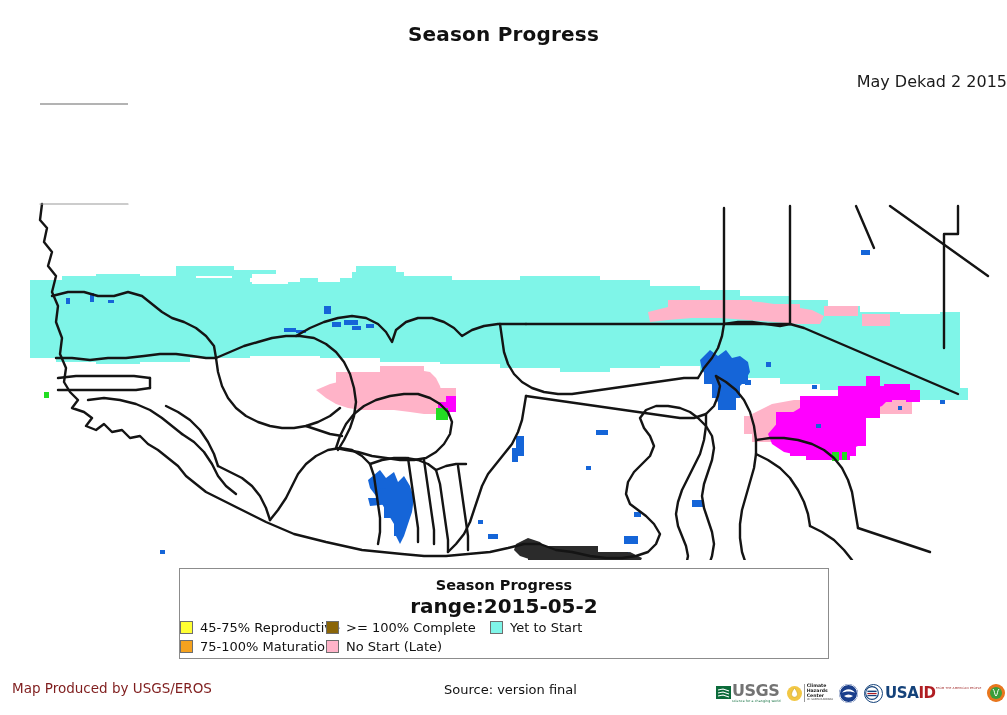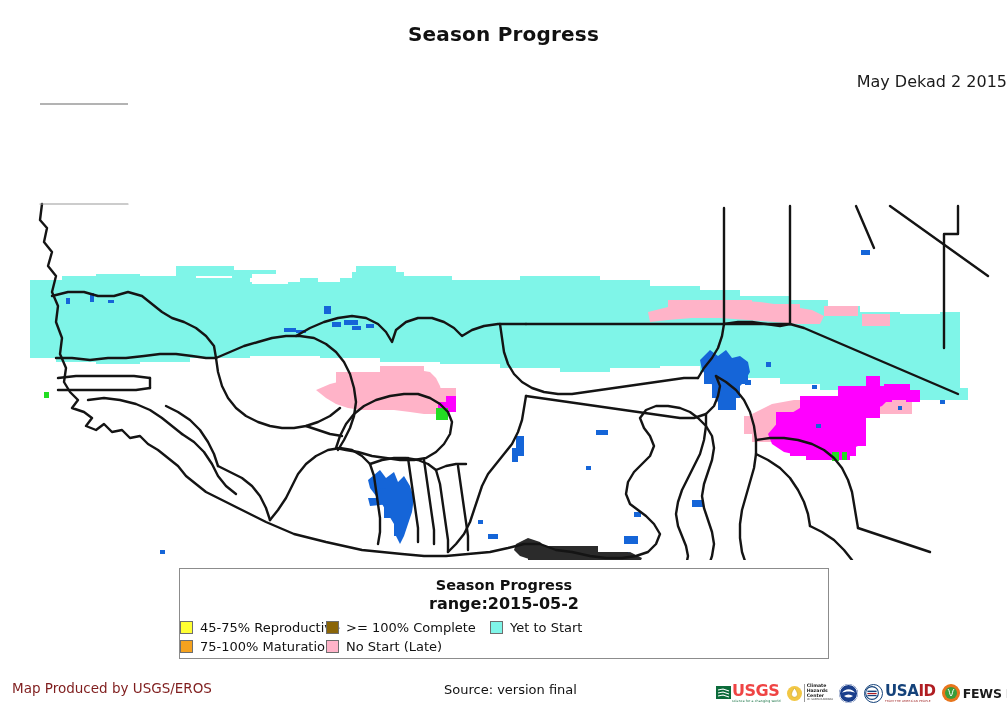--- a/index.html
+++ b/index.html
@@ -37,21 +37,21 @@
     width:650px;height:91px;
     background:#ffffff;
     border:1px solid #8c8c8c;
     box-sizing:border-box;
   }
   .legend-title{
     text-align:center;font-size:14.5px;font-weight:bold;
     margin-top:7px;line-height:1.25;color:#111;
   }
   .legend-range{
-    text-align:center;font-size:16px;font-weight:bold;
+    text-align:center;font-size:20px;font-weight:bold;
     line-height:1.25;color:#111;
   }
   .legend-cols{
     position:absolute;left:0;top:50px;width:650px;
     display:flex;flex-direction:row;align-items:flex-start;
   }
   .legend-col{display:flex;flex-direction:column;gap:2px;}
   .legend-col.c1{margin-left:8px;width:152px;}
   .legend-col.c2{width:146px;}
   .legend-col.c3{width:148px;}
@@ -76,21 +76,21 @@
   }
   .logos{
     position:absolute;left:716px;top:676px;
     width:285px;height:34px;
     display:flex;flex-direction:row;align-items:center;gap:6px;
   }
   .logo{display:flex;flex-direction:row;align-items:center;flex:none;}
 
   
   .usgs-txt{display:flex;flex-direction:column;line-height:1;}
-  .usgs-word{font-size:16px;font-weight:bold;color:#ef4444;letter-spacing:-.5px;}
+  .usgs-word{font-size:16px;font-weight:bold;color:#737373;letter-spacing:-.5px;}
   .usgs-tag{font-size:3.2px;color:#0b6b3a;letter-spacing:.1px;margin-top:1px;}
   .usgs-mark{
     width:15px;height:13px;margin-right:1px;
     background:#0b6b3a;flex:none;
     display:flex;align-items:center;justify-content:center;
   }
   
   .chc-circle{
     width:15px;height:15px;border-radius:50%;
     background:#f2c744;flex:none;margin-right:2px;
@@ -103,21 +103,21 @@
   .noaa{
     width:19px;height:19px;border-radius:50%;
     background:#1b3f8b;flex:none;position:relative;overflow:hidden;
   }
   
   .usaid-seal{
     width:17px;height:17px;border-radius:50%;
     background:#fff;border:1.5px solid #14427a;flex:none;margin-right:2px;
     position:relative;overflow:hidden;
   }
-  .usaid-txt{display:flex;flex-direction:column;line-height:1;justify-content:flex-end;}
+  .usaid-txt{display:flex;flex-direction:row;line-height:1;justify-content:flex-end;}
   .usaid-word{font-size:15px;font-weight:bold;letter-spacing:-.4px;}
   .usaid-tag{font-size:2.9px;color:#9b1b1b;letter-spacing:.1px;margin-top:1px;}
   
   .fews-globe{
     width:18px;height:18px;border-radius:50%;
     background:#e8761e;flex:none;margin-right:3px;position:relative;overflow:hidden;
   }
   .fews-word{font-size:12.5px;font-weight:bold;color:#1b1b1b;letter-spacing:-.2px;}
 </style>
 </head>

